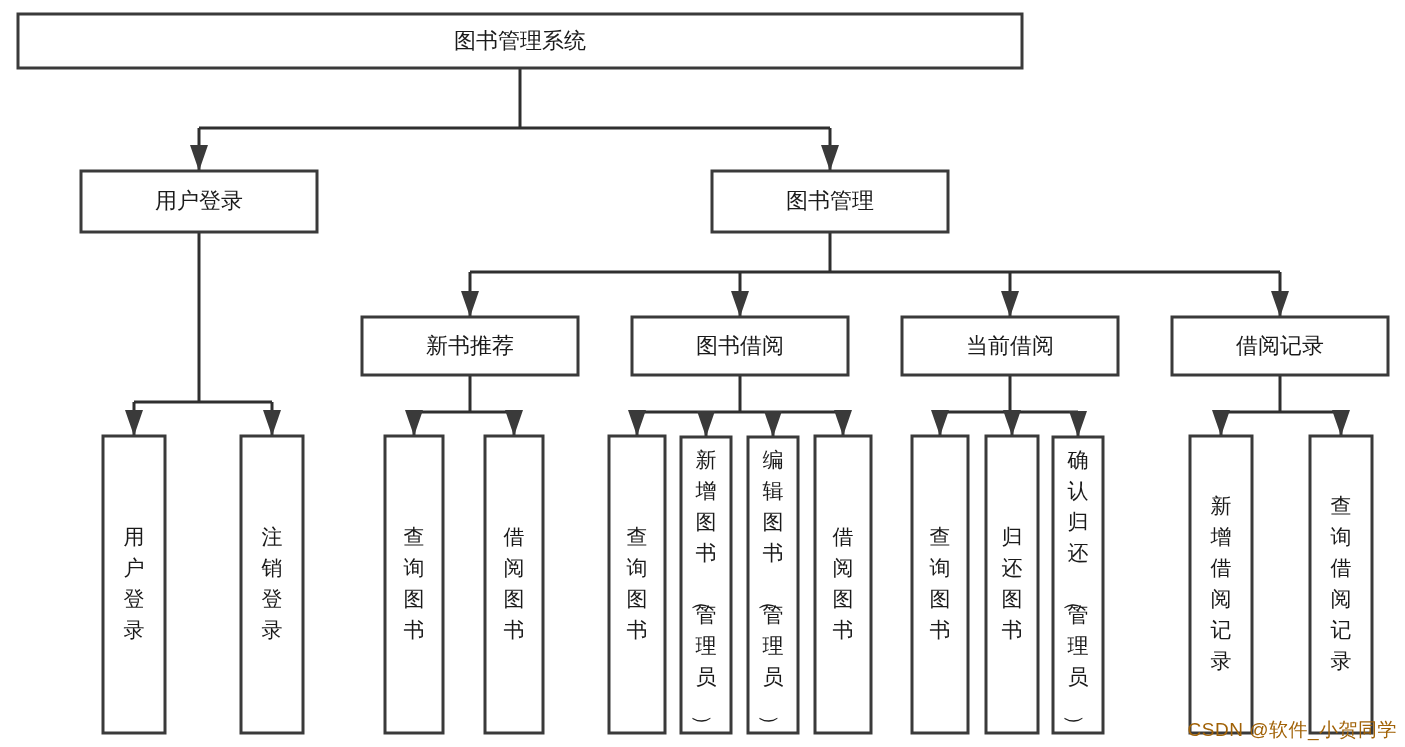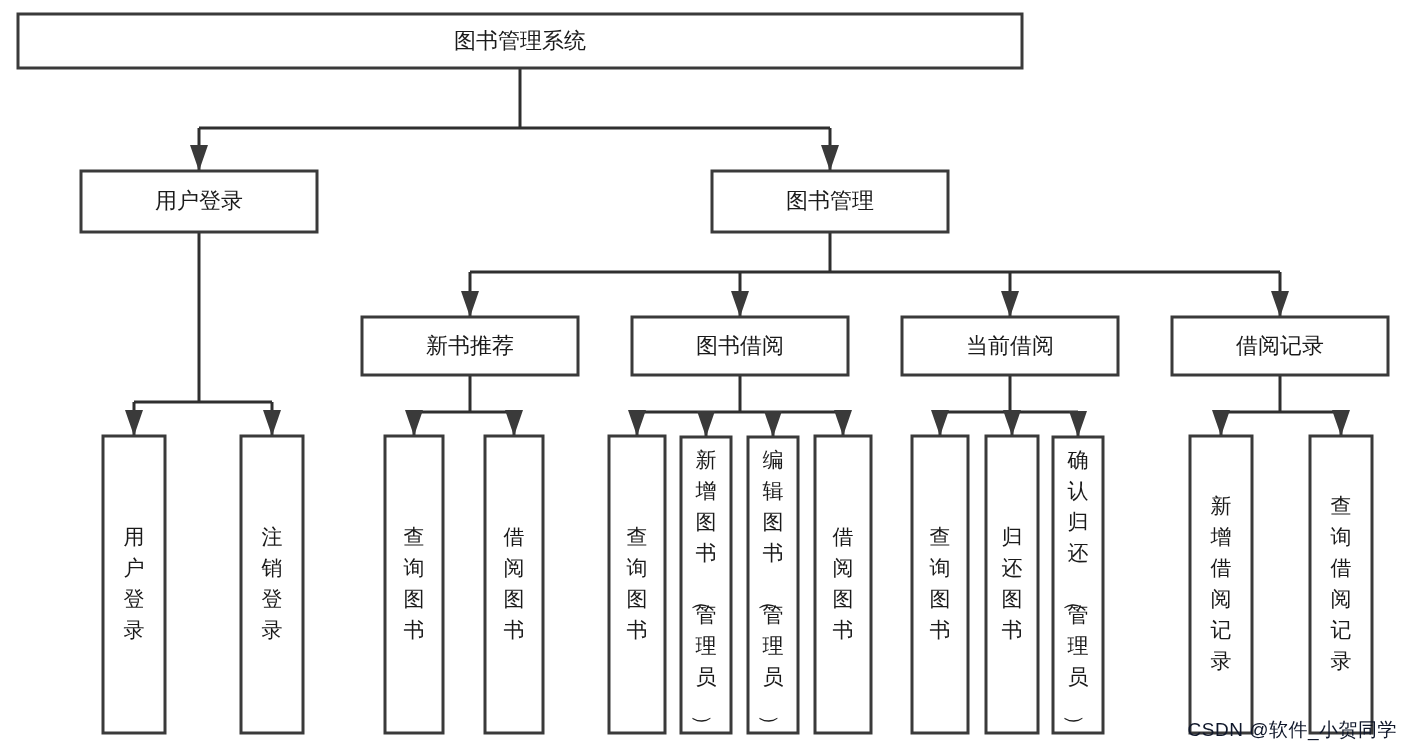--- a/index.html
+++ b/index.html
@@ -57,21 +57,21 @@
   }
   .leaf-label tspan {
     dominant-baseline: middle;
   }
   .watermark {
     position: absolute;
     right: 8px;
     bottom: 4px;
     font-family: "Liberation Sans", sans-serif;
     font-size: 19px;
-    color: #0f172a;
+    color: #a16207;
     white-space: nowrap;
     letter-spacing: 0.5px;
   }
 </style>
 </head>
 <body>
 
 <div id="diagram-root">
   <svg class="flow" viewBox="0 0 1405 747" xmlns="http://www.w3.org/2000/svg">
     <defs></defs>

